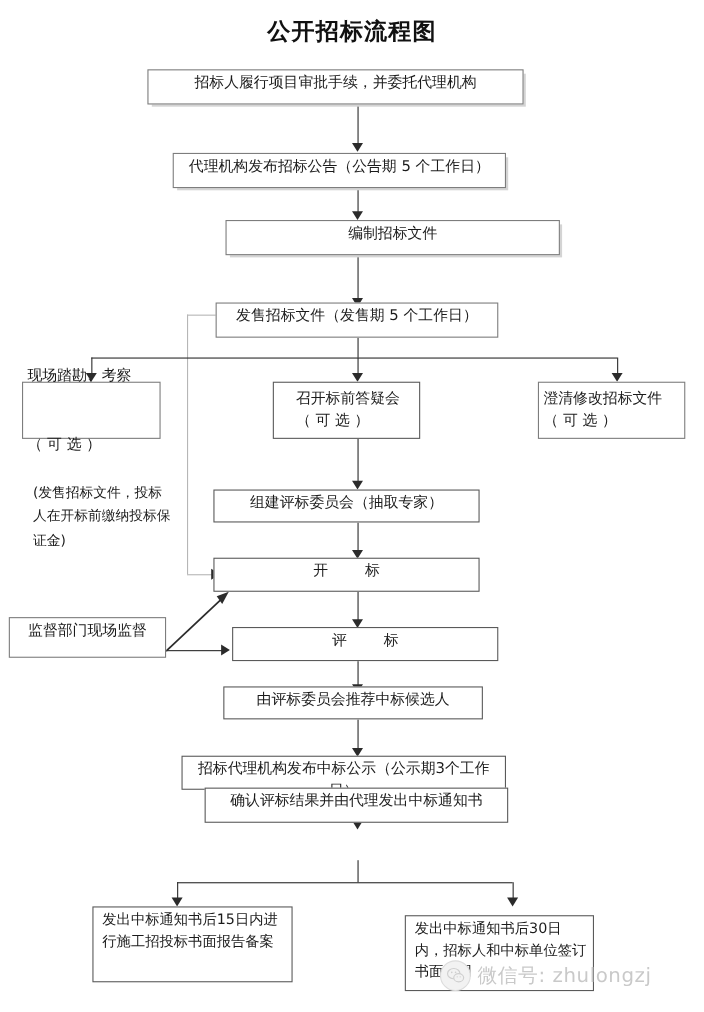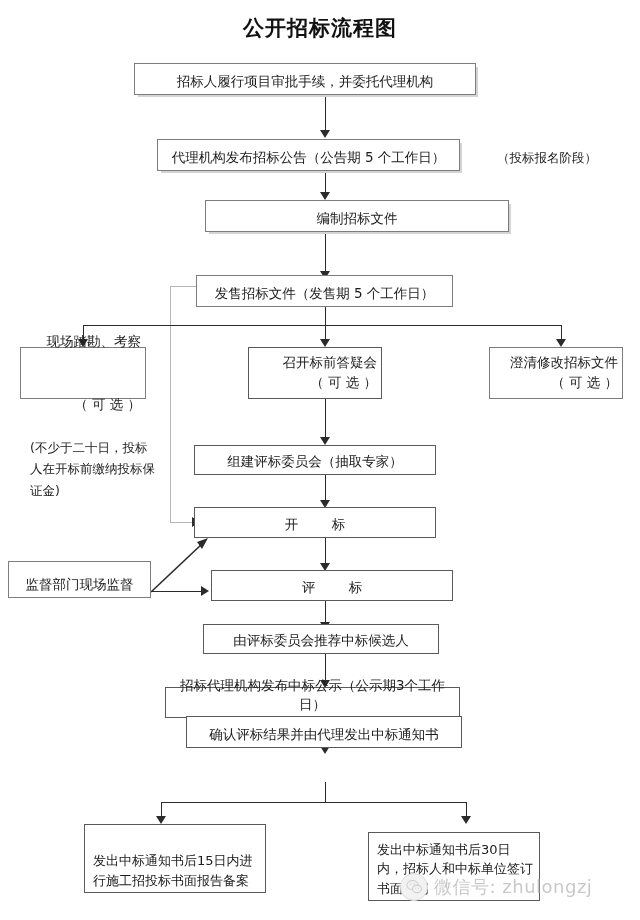--- a/index.html
+++ b/index.html
@@ -27,21 +27,21 @@
     color:#111;
     font-family:"DejaVu Serif","Liberation Serif",serif;
   }
   
   .box{
     position:absolute;
     box-sizing:border-box;
     border:1px solid #7d7d7d;
     background:#ffffff;
     display:flex;
-    align-items:flex-end;
+    align-items:flex-start;
     justify-content:center;
     text-align:center;
     font-size:13.5px;
     line-height:1.45;
     color:#1b1b1b;
     padding:2px 4px;
     z-index:5;
   }
   .box.shadow{
     box-shadow:3px 3px 0 -1px #d4d4d4;
@@ -131,21 +131,20 @@
     <span>代理机构发布招标公告（公告期 5 个工作日）</span>
   </div>
 
   <div class="vline" style="left:325px; top:171px; height:24px;"></div>
   <div class="arrow-down" style="left:320px; top:192px;"></div>
 
   <div class="box shadow" style="left:205px; top:200px; width:304px; height:32px;">
     <span>编制招标文件</span>
   </div>
 
-  <div class="note" style="left:497px; top:147px; width:140px;">（投标报名阶段）</div>
 
   <div class="vline" style="left:325px; top:232px; height:42px;"></div>
   <div class="arrow-down" style="left:320px; top:271px;"></div>
 
   <div class="box" style="left:196px; top:275px; width:257px; height:32px;">
     <span>发售招标文件（发售期 5 个工作日）</span>
   </div>
 
   <div class="hline grey" style="left:170px; top:286px; width:27px;"></div>
   <div class="vline grey" style="left:170px; top:286px; height:236px;"></div>
@@ -173,21 +172,21 @@
   <div class="box dark" style="left:248px; top:347px; width:134px; height:52px; flex-direction:column;padding-left:20px;">
     <span>召开标前答疑会</span>
     <span>（ 可 选 ）</span>
   </div>
 
   <div class="box" style="left:489px; top:347px; width:134px; height:52px; flex-direction:column;">
     <span>澄清修改招标文件</span>
     <span>（ 可 选 ）</span>
   </div>
 
-  <div class="note" style="left:30px; top:437px; width:128px;">(不少于二十日，投标人在开标前缴纳投标保证金)</div>
+  <div class="note" style="left:30px; top:437px; width:128px;">(发售招标文件，投标人在开标前缴纳投标保证金)</div>
 
   <div class="vline" style="left:325px; top:399px; height:41px;"></div>
   <div class="arrow-down" style="left:320px; top:437px;"></div>
 
   <div class="box dark" style="left:194px; top:445px; width:242px; height:30px;">
     <span>组建评标委员会（抽取专家）</span>
   </div>
 
   <div class="vline" style="left:325px; top:475px; height:28px;"></div>
   <div class="arrow-down" style="left:320px; top:500px;"></div>

